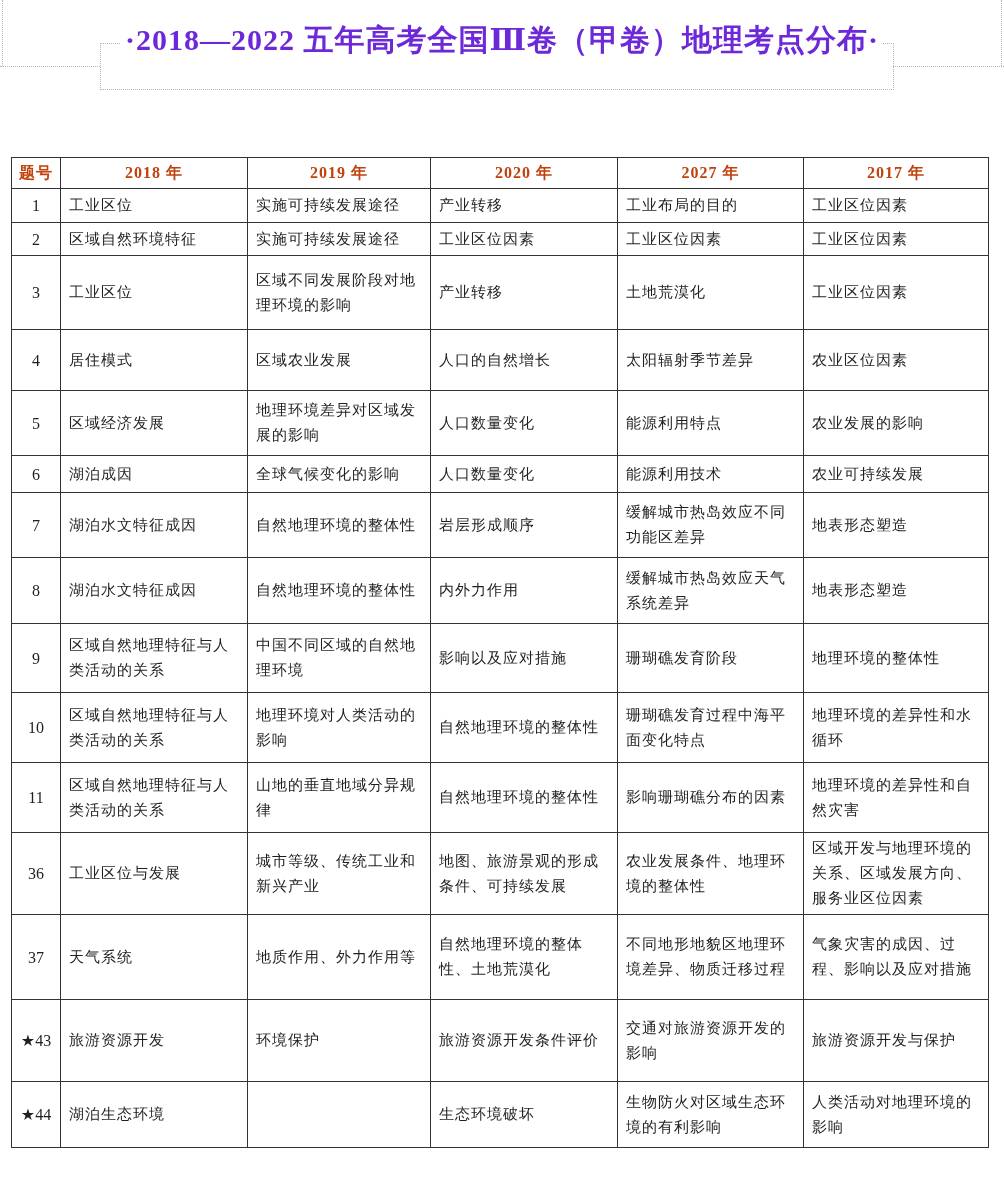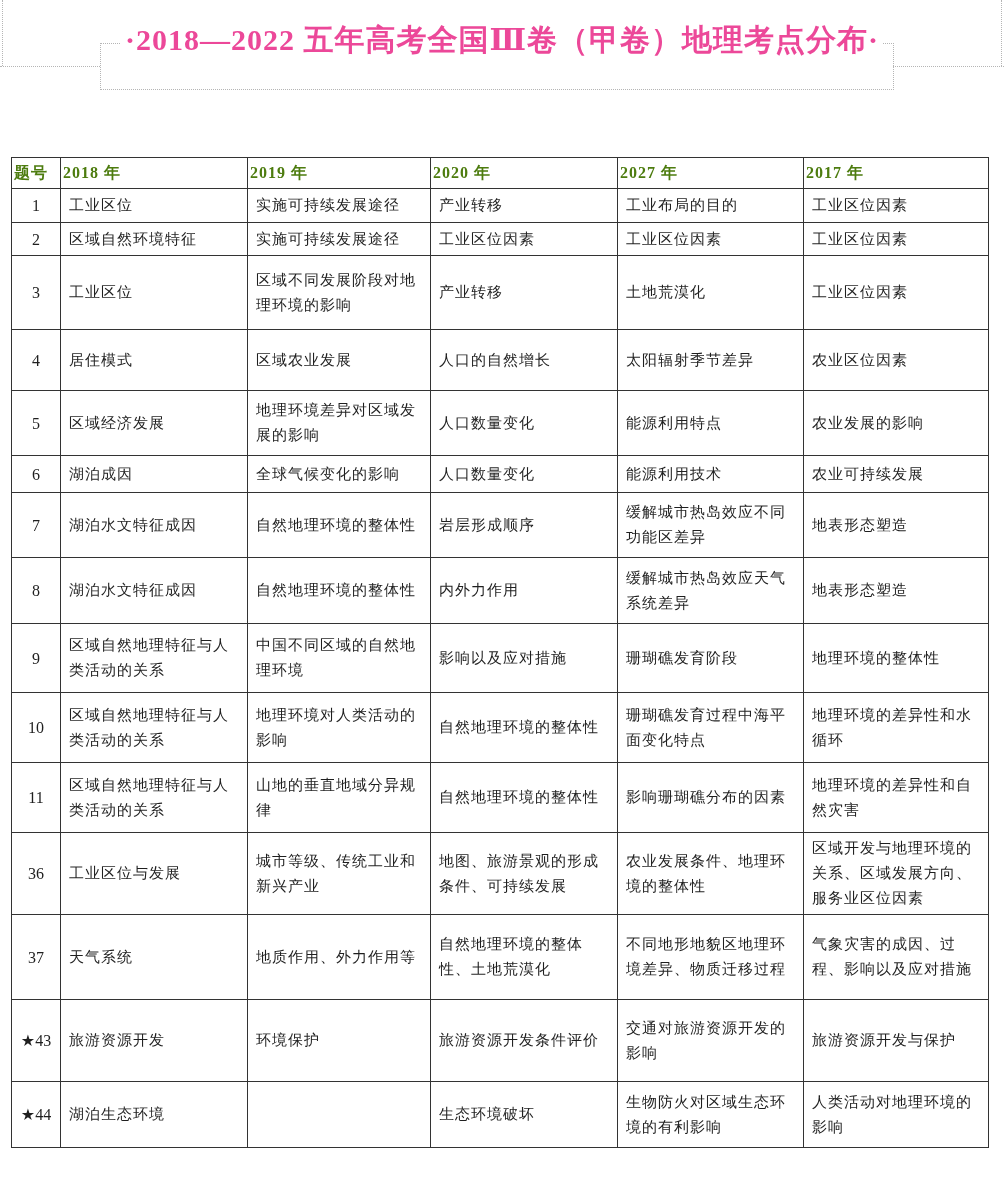--- a/index.html
+++ b/index.html
@@ -20,35 +20,35 @@
   .title-box{
     position:absolute;left:100px;top:43px;width:792px;height:45px;
     border:1px dotted #b5b5b5;
   }
   .page-title-wrap{
     position:absolute;left:0;right:0;top:20px;text-align:center;
   }
   .page-title{
     display:inline-block;background:#ffffff;padding:0 4px;
     font-size:30px;font-weight:bold;letter-spacing:1px;
-    color:#ec4899;white-space:nowrap;
+    color:#6d28d9;white-space:nowrap;
   }
   
   table.exam{
     position:absolute;left:11px;top:157px;width:977px;
     border-collapse:collapse;table-layout:fixed;
   }
   table.exam th, table.exam td{
     border:1.5px solid #333333;
     vertical-align:middle;
     overflow:hidden;
   }
   table.exam th{
-    font-size:16px;font-weight:bold;text-align:left;
-    padding:2px 2px;letter-spacing:1px;color:#4d7c0f;
+    font-size:16px;font-weight:bold;text-align:center;
+    padding:2px 2px;letter-spacing:1px;color:#c2410c;
   }
   table.exam td{
     font-size:15px;line-height:25px;letter-spacing:1px;
     padding:3px 8px;text-align:left;color:#1f1f1f;
   }
   table.exam td.qno{
     text-align:center;padding:3px 1px;font-size:16px;letter-spacing:0;
   }
 </style>
 </head>

